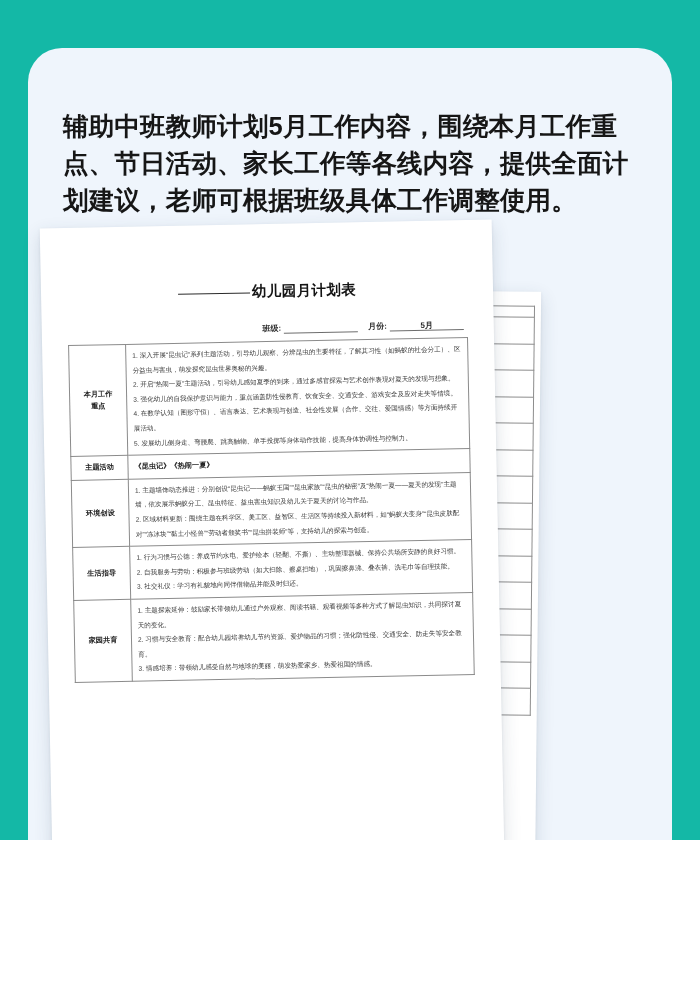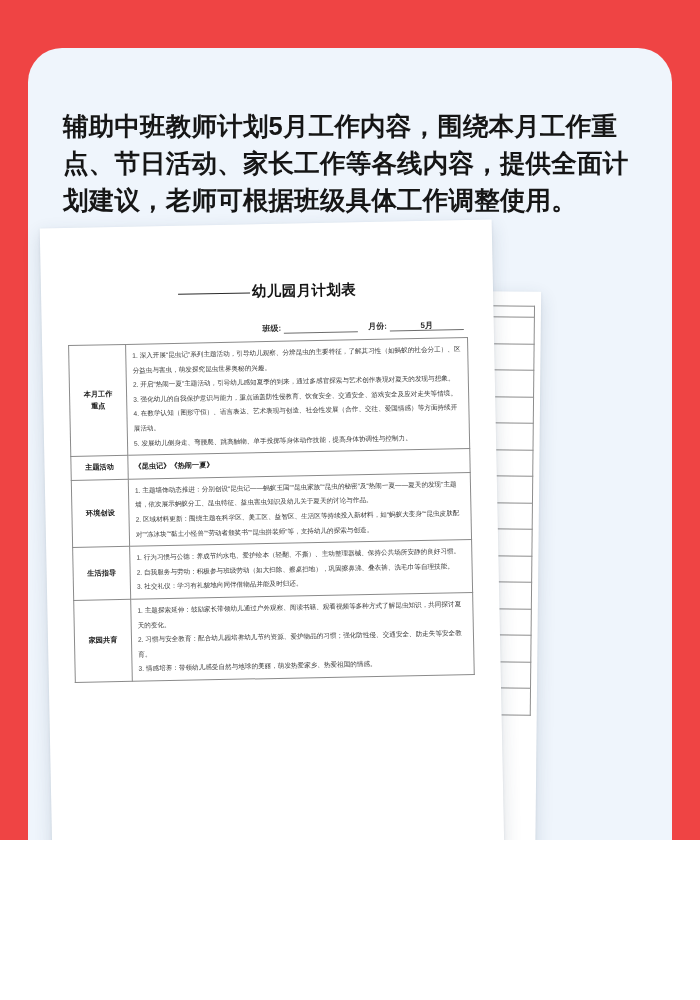--- a/index.html
+++ b/index.html
@@ -9,21 +9,21 @@
     height: 1000px;
     background: #ffffff;
     font-family: "Liberation Sans", "DejaVu Sans", sans-serif;
     overflow: hidden;
   }
 
   #stage {
     position: relative;
     width: 700px;
     height: 840px;
-    background: #ef4444;
+    background: #14b8a6;
     overflow: hidden;
   }
 
   
   .backdrop-card {
     position: absolute;
     left: 28px;
     top: 48px;
     width: 644px;
     height: 908px;

